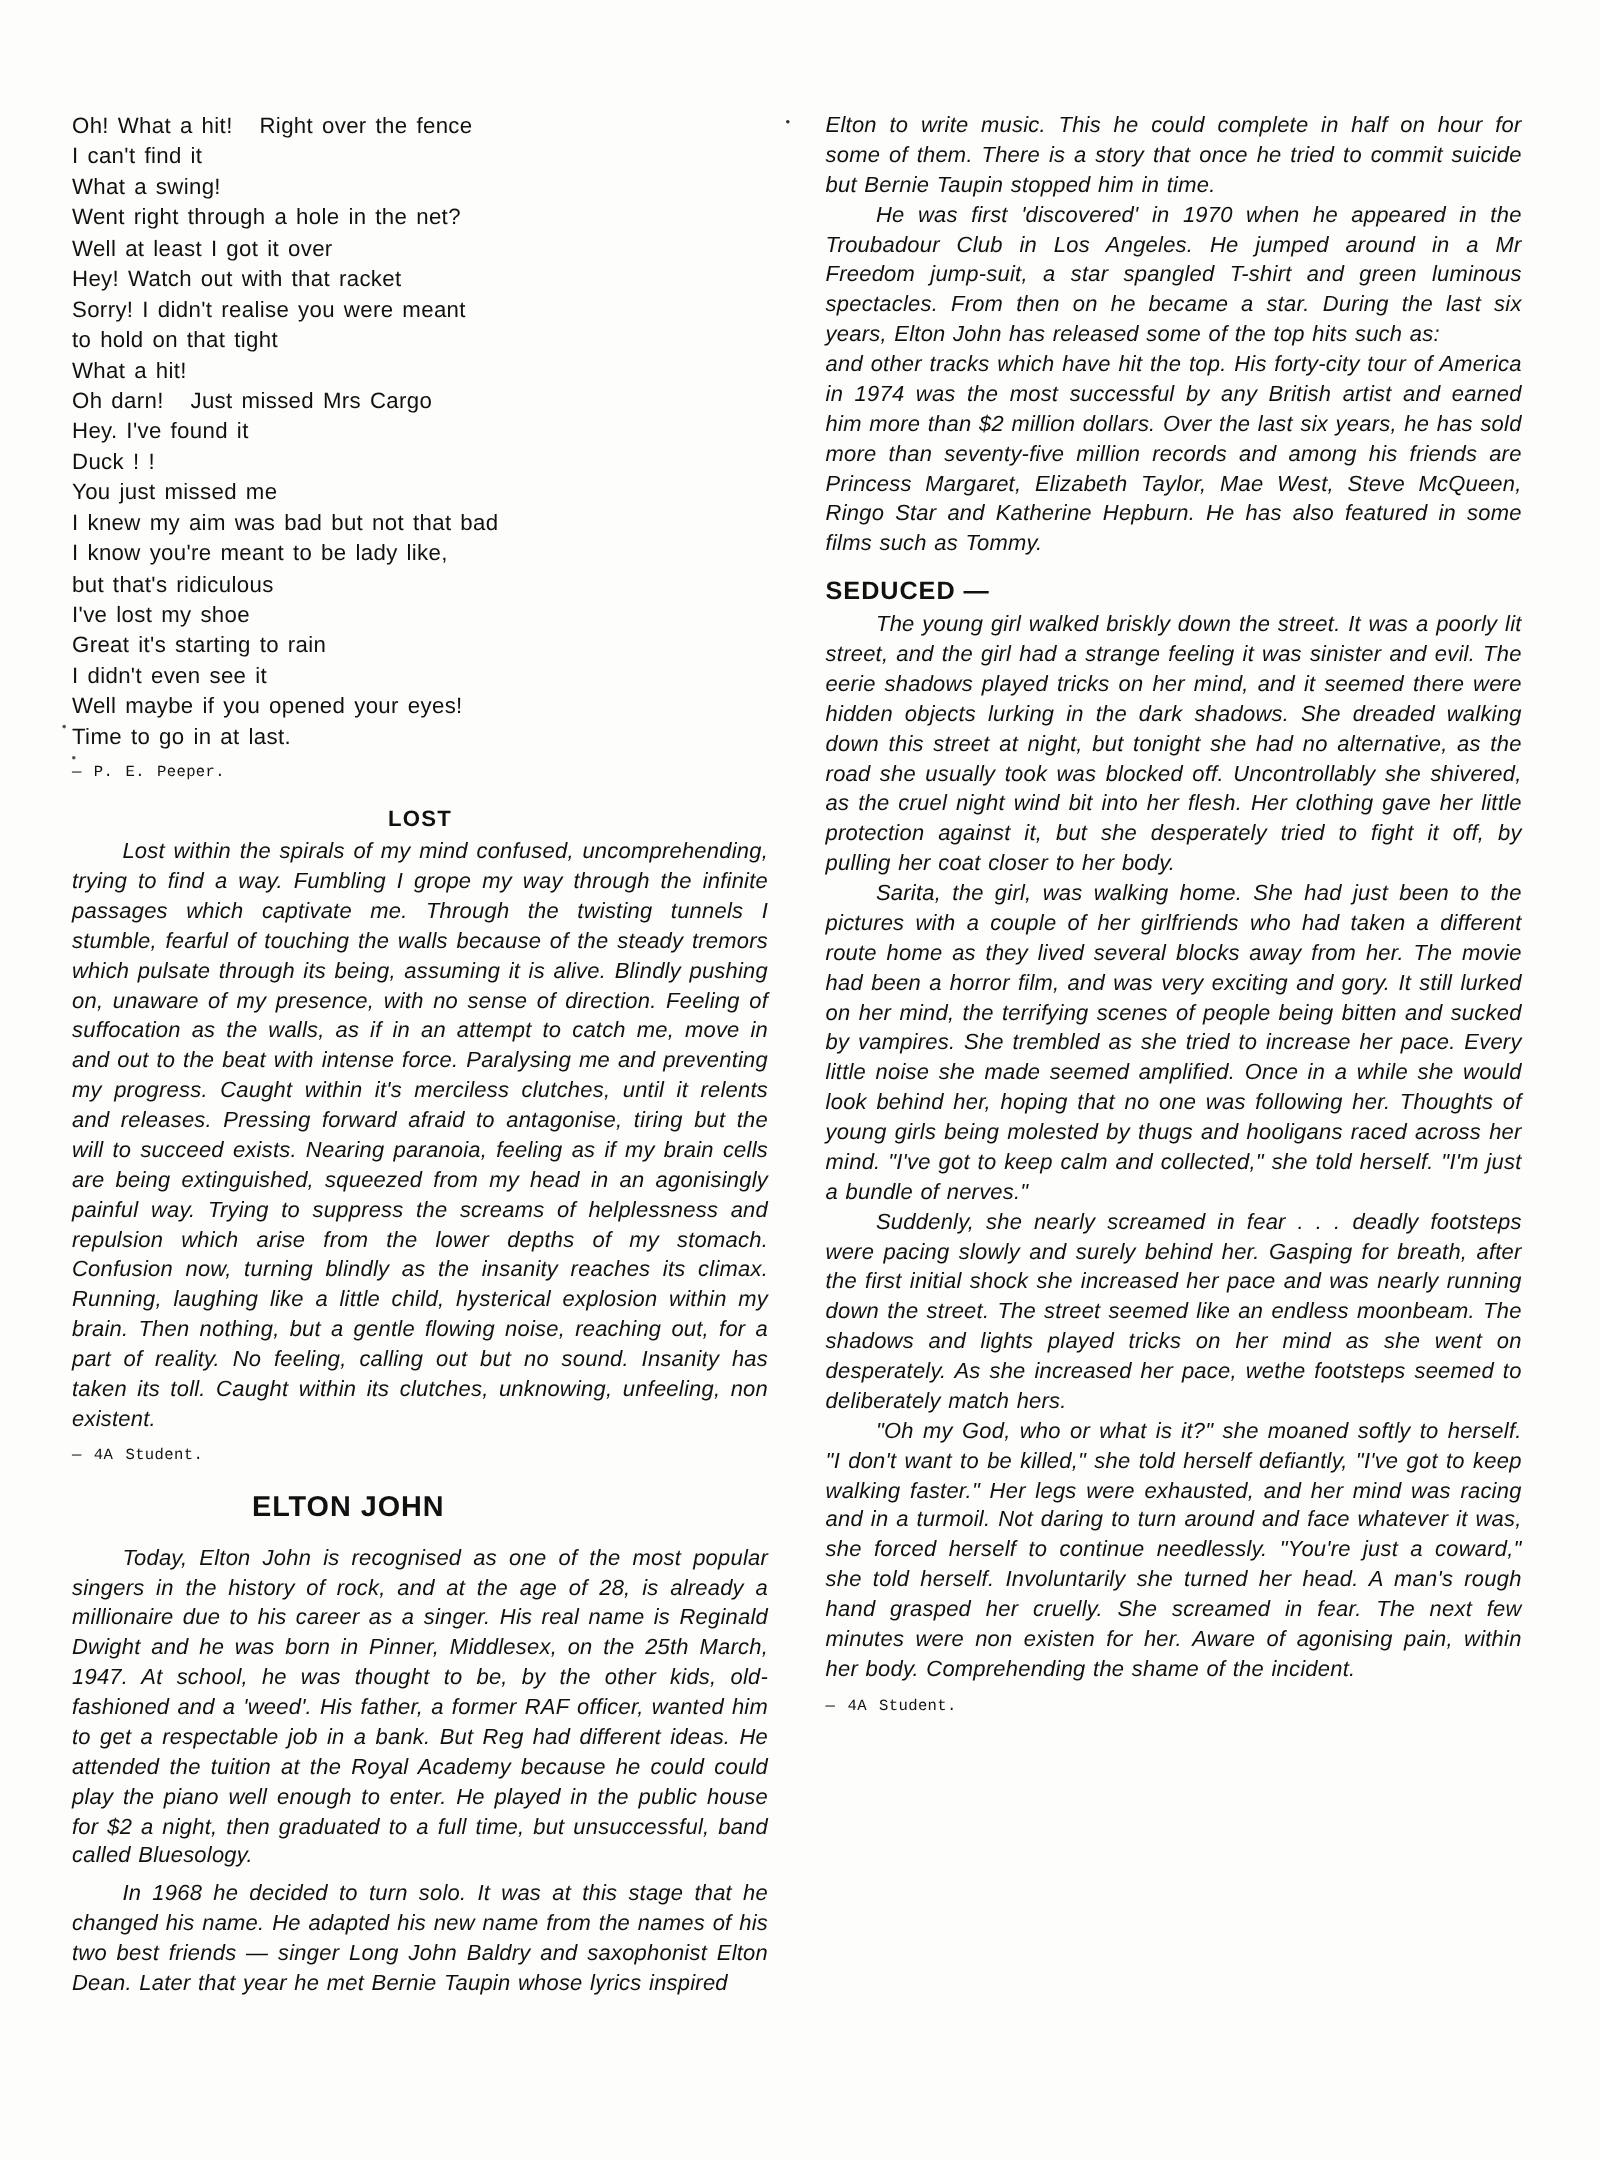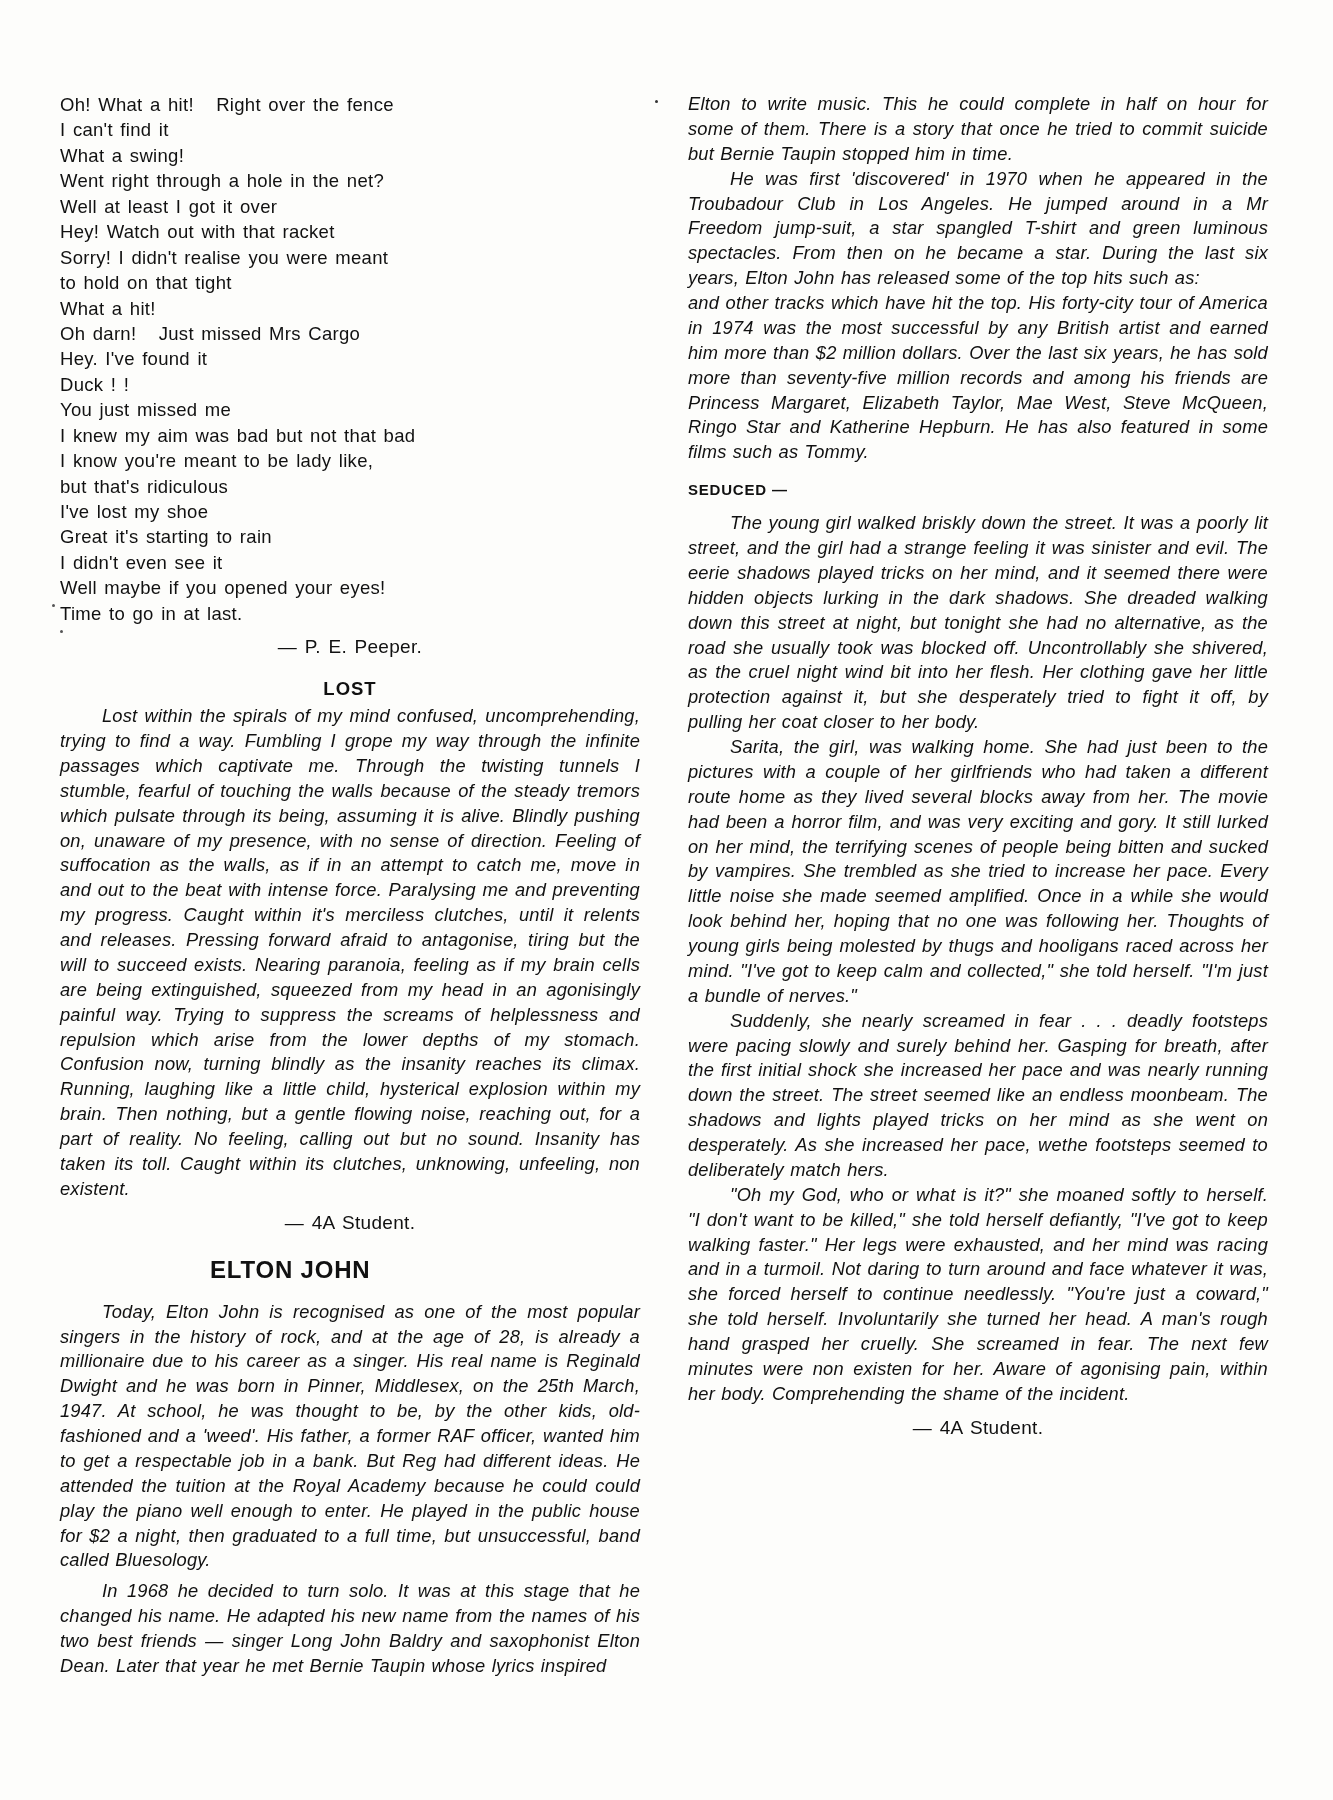--- a/index.html
+++ b/index.html
@@ -27,38 +27,39 @@
     flex: 0 0 580px;
   }
   .poem {
     font-size: 18.5px;
     line-height: 1.375;
     letter-spacing: 0.3px;
     white-space: pre-wrap;
     word-spacing: 2px;
   }
   .byline {
-    text-align: center;
-    font-size: 19px;
+    text-align: left;
+    font-size: 13px;
     letter-spacing: 0.3px;
     margin-top: 10px;
     word-spacing: 2px;
+    font-family: Liberation Mono, monospace;
   }
   .sec-title-center {
     text-align: center;
     font-weight: bold;
     font-size: 18.5px;
     letter-spacing: 1px;
     margin: 20px 0 4px 0;
   }
   .sec-title-left {
     font-weight: bold;
-    font-size: 15px;
+    font-size: 21px;
     letter-spacing: 0.8px;
-    margin: 16px 0 13px 0;
+    margin: 16px 0 3px 0;
   }
   .sec-title-indent {
     font-weight: bold;
     font-size: 24px;
     letter-spacing: 0.8px;
     margin: 22px 0 16px 0;
     padding-left: 150px;
   }
   p.body {
     margin: 0;

